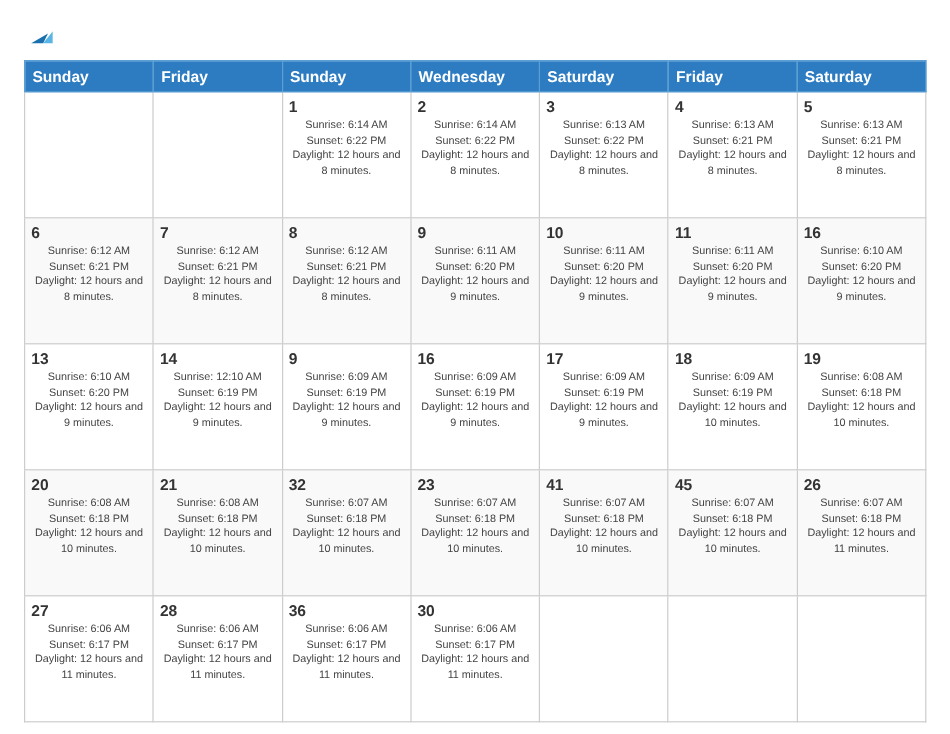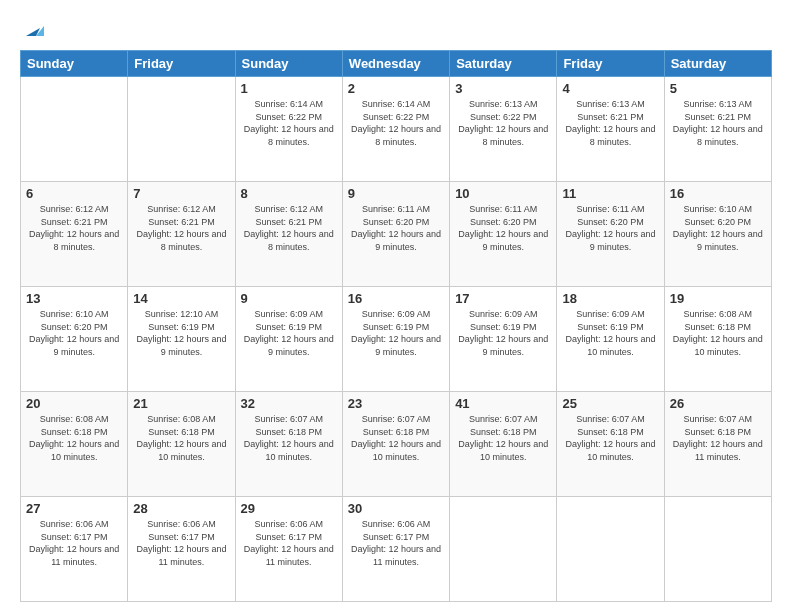--- a/index.html
+++ b/index.html
@@ -286,21 +286,21 @@
 Sunset: 6:18 PM
 Daylight: 12 hours and 10 minutes.</div>
           </td>
           <td>
             <span class="day-number">41</span>
             <div class="day-info">Sunrise: 6:07 AM
 Sunset: 6:18 PM
 Daylight: 12 hours and 10 minutes.</div>
           </td>
           <td>
-            <span class="day-number">25</span>
+            <span class="day-number">45</span>
             <div class="day-info">Sunrise: 6:07 AM
 Sunset: 6:18 PM
 Daylight: 12 hours and 10 minutes.</div>
           </td>
           <td>
             <span class="day-number">26</span>
             <div class="day-info">Sunrise: 6:07 AM
 Sunset: 6:18 PM
 Daylight: 12 hours and 11 minutes.</div>
           </td>
@@ -312,21 +312,21 @@
 Sunset: 6:17 PM
 Daylight: 12 hours and 11 minutes.</div>
           </td>
           <td>
             <span class="day-number">28</span>
             <div class="day-info">Sunrise: 6:06 AM
 Sunset: 6:17 PM
 Daylight: 12 hours and 11 minutes.</div>
           </td>
           <td>
-            <span class="day-number">29</span>
+            <span class="day-number">36</span>
             <div class="day-info">Sunrise: 6:06 AM
 Sunset: 6:17 PM
 Daylight: 12 hours and 11 minutes.</div>
           </td>
           <td>
             <span class="day-number">30</span>
             <div class="day-info">Sunrise: 6:06 AM
 Sunset: 6:17 PM
 Daylight: 12 hours and 11 minutes.</div>
           </td>

